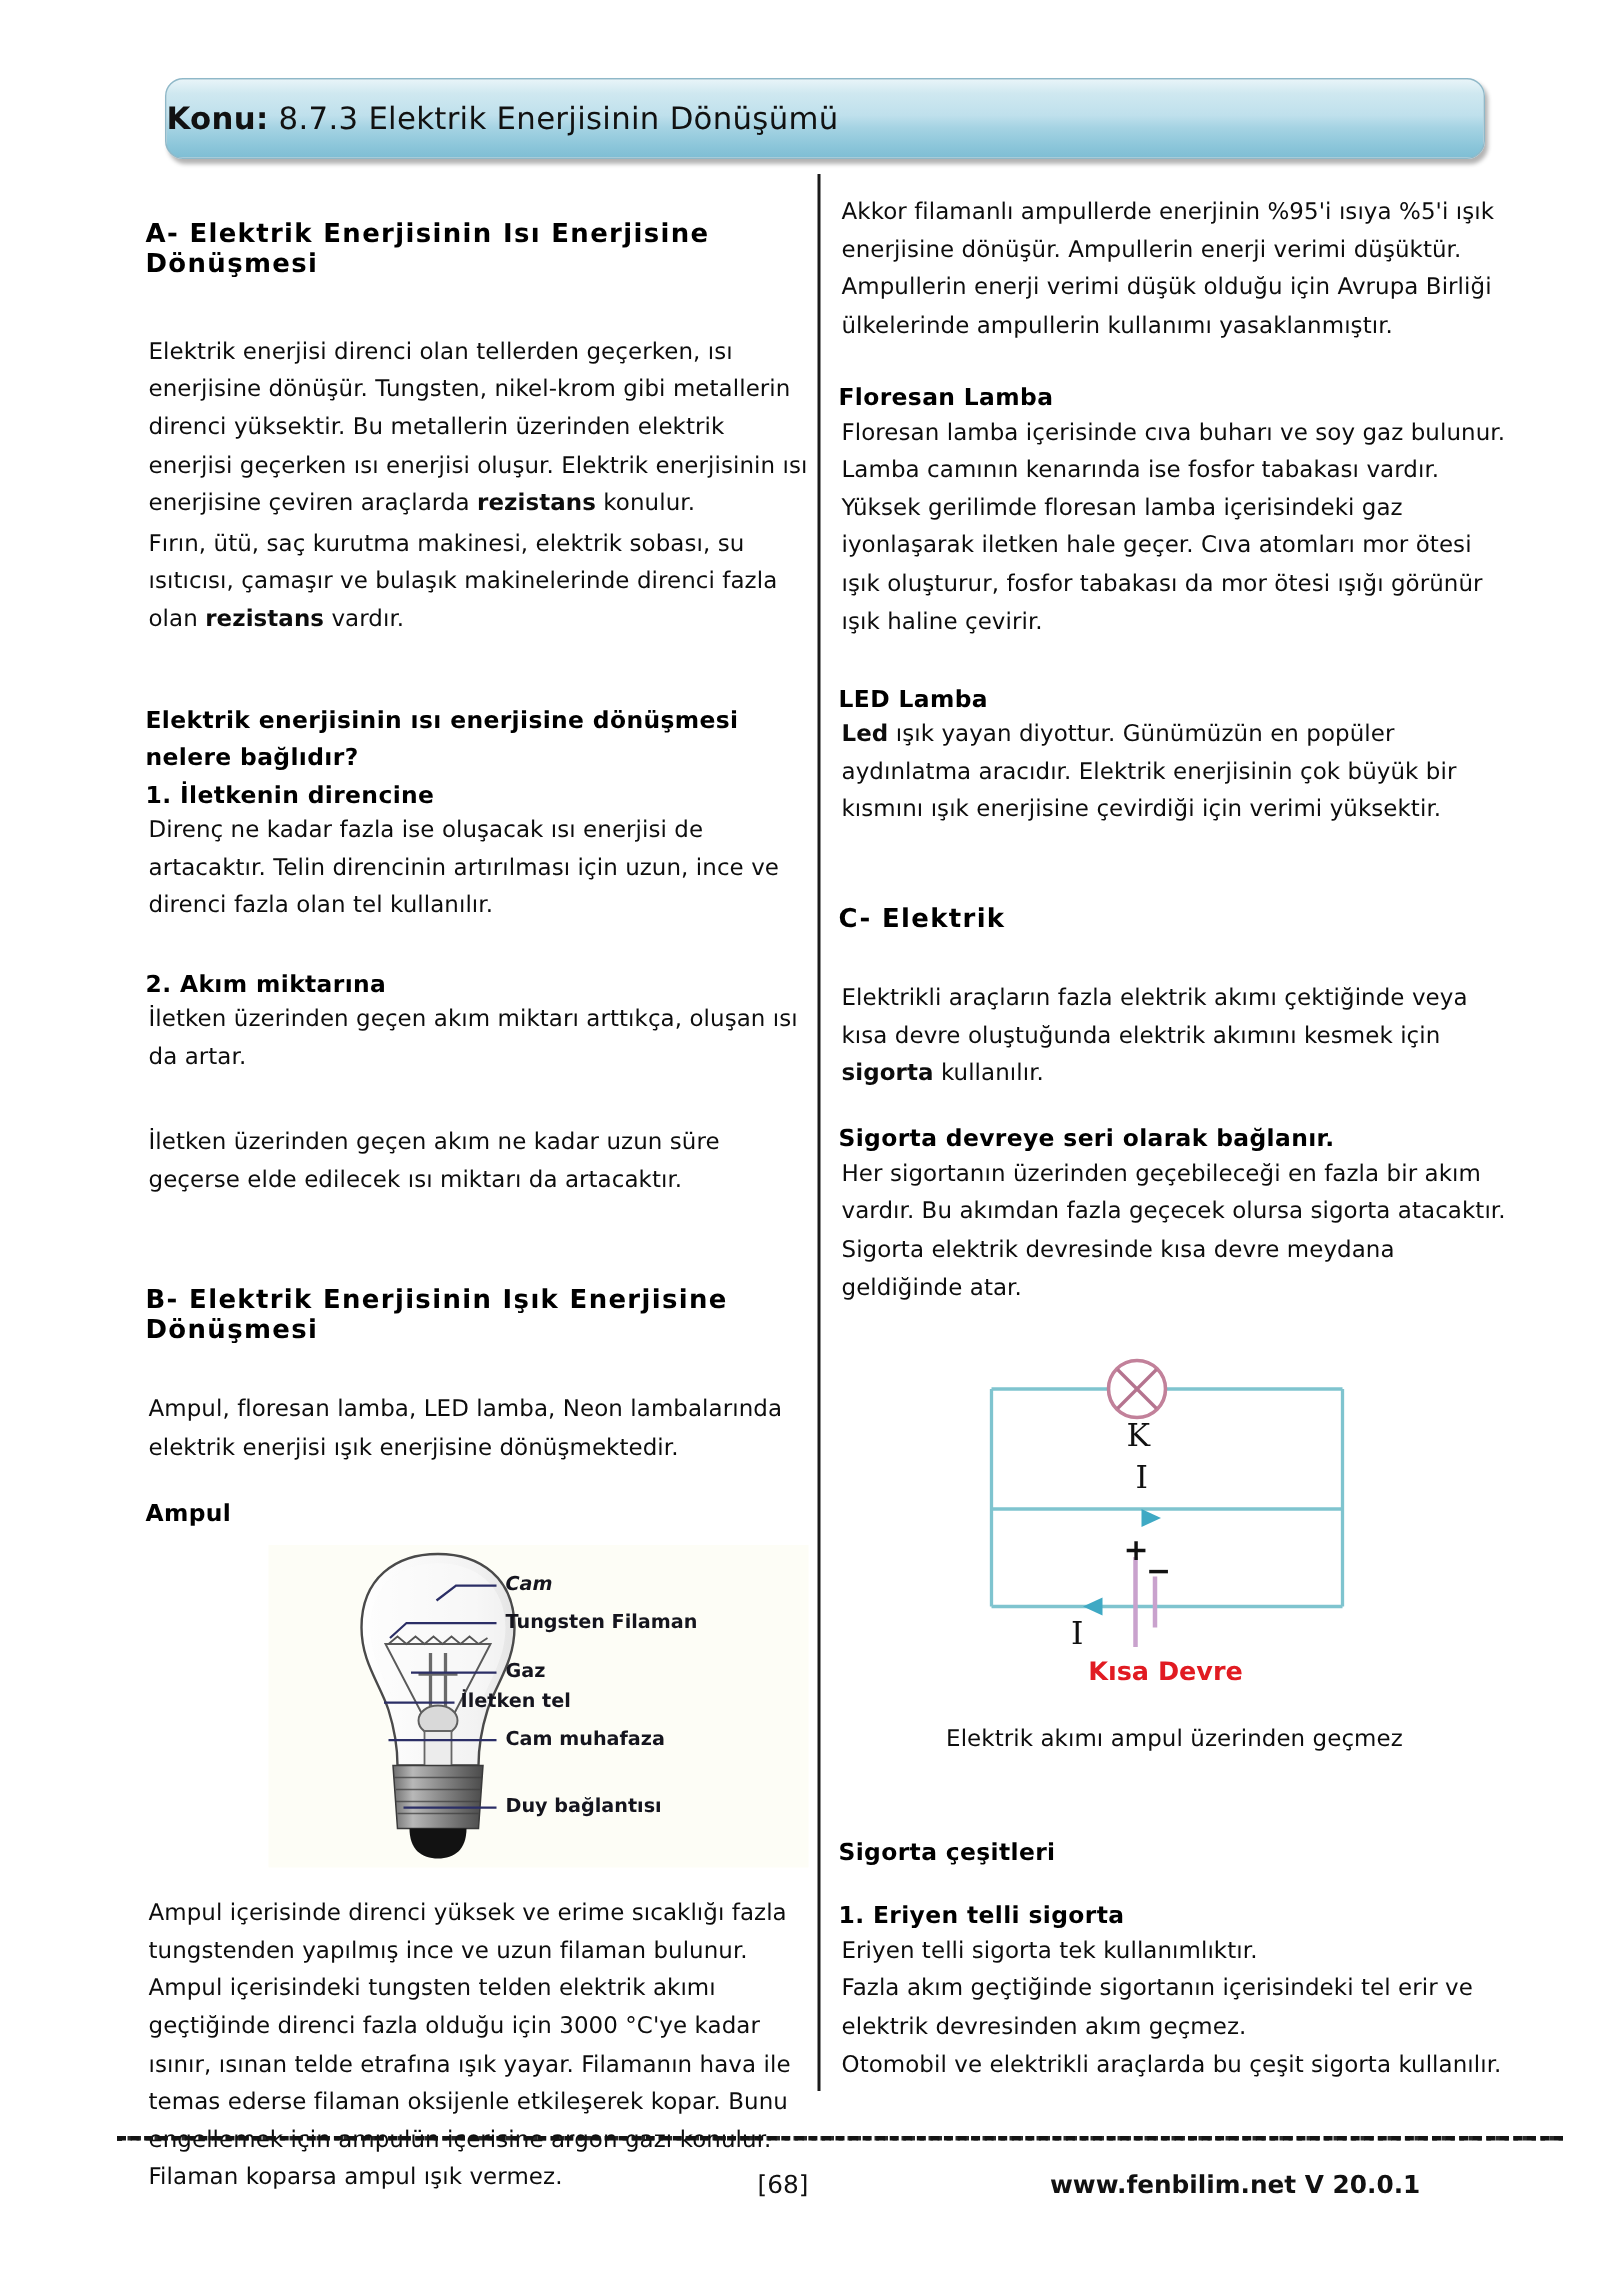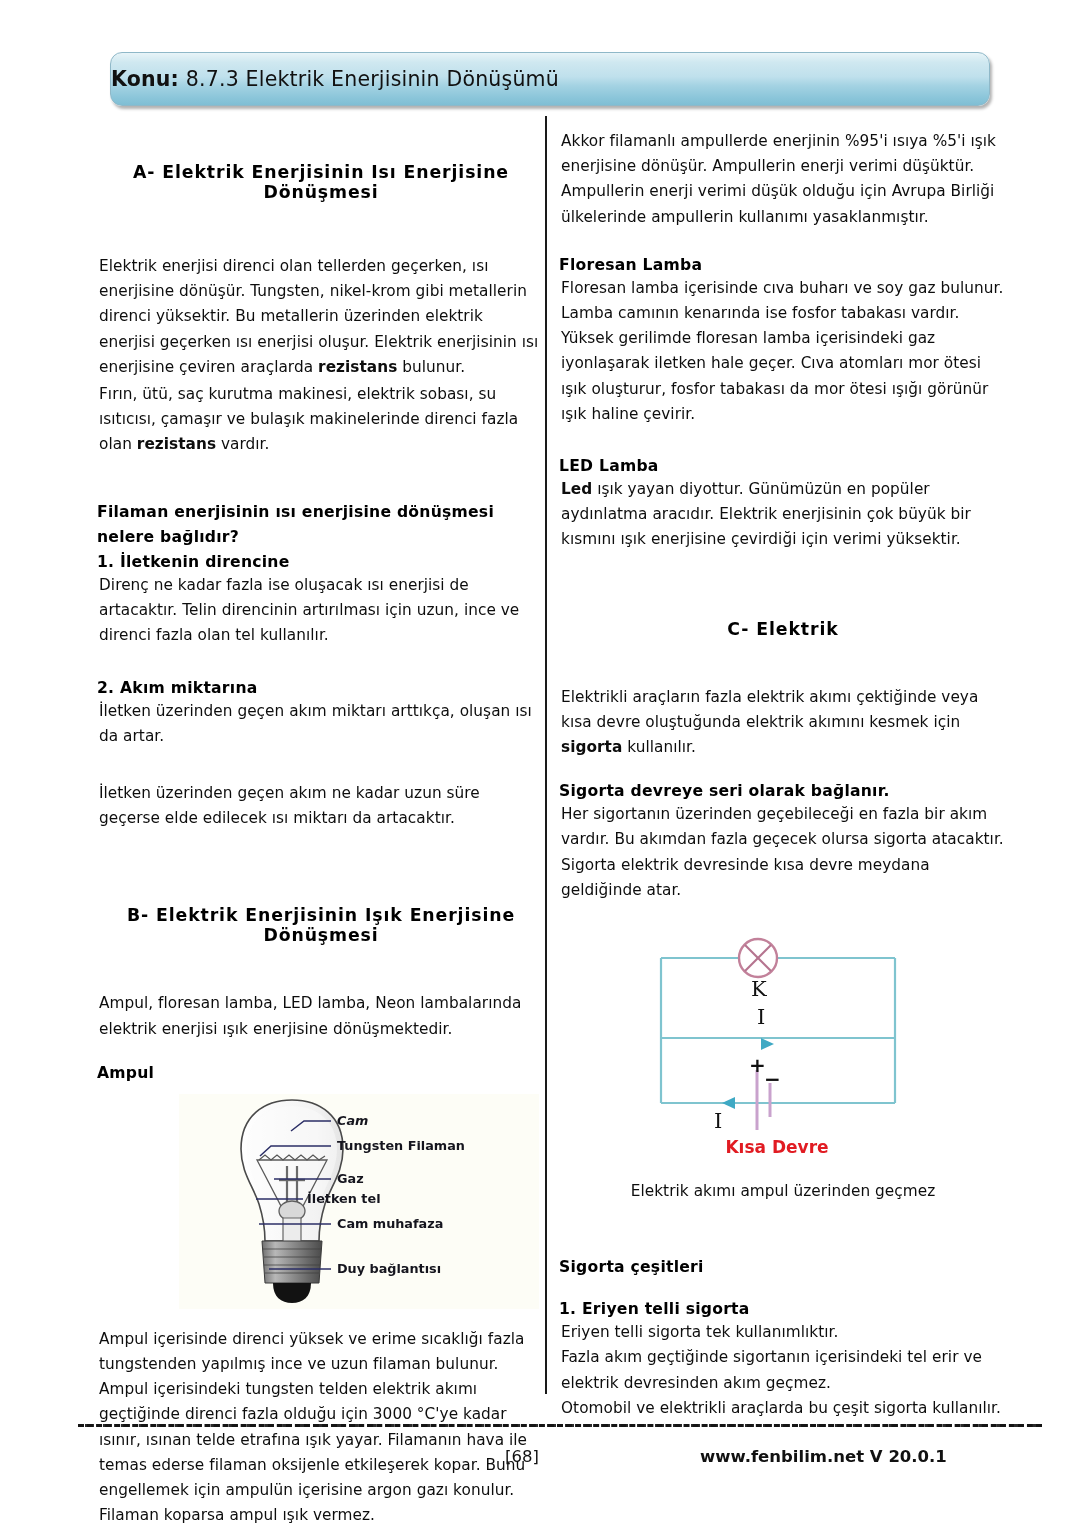--- a/index.html
+++ b/index.html
@@ -73,24 +73,23 @@
     line-height: 25.2px;
     color: #0d0d0d;
     margin: 2px;
     letter-spacing: 0.05px;
   }
   .body-text b, .bold-inline { font-weight: bold; }
 
   h2.section-head {
     font-size: 17.3px;
     font-weight: bold;
-    margin: 16px;
+    margin: 0;
     letter-spacing: 0.9px;
     color: #000;
-    text-align: center;
   }
   h3.sub-head {
     font-size: 15.6px;
     font-weight: bold;
     margin: 0;
     letter-spacing: 0.25px;
     color: #000;
   }
 
   .sp-8  { height: 8px; }
@@ -180,26 +179,26 @@
 </div>
 
 <div class="column-divider"></div>
 
 <div class="col col-left">
 
   <div class="sp-28"></div>
   <h2 class="section-head">A- Elektrik Enerjisinin Isı Enerjisine Dönüşmesi</h2>
 
   <div class="sp-34"></div>
-  <p class="body-text"><span>Elektrik enerjisi direnci olan tellerden geçerken, ısı enerjisine dönüşür. Tungsten, nikel-krom  gibi metallerin direnci yüksektir. Bu metallerin üzerinden elektrik enerjisi geçerken ısı enerjisi oluşur. Elektrik enerjisinin ısı enerjisine çeviren araçlarda </span><b>rezistans</b><span> bulunur.</span></p>
+  <p class="body-text"><span>Elektrik enerjisi direnci olan tellerden geçerken, ısı enerjisine dönüşür. Tungsten, nikel-krom  gibi metallerin direnci yüksektir. Bu metallerin üzerinden elektrik enerjisi geçerken ısı enerjisi oluşur. Elektrik enerjisinin ısı enerjisine çeviren araçlarda </span><b>rezistans</b><span> konulur.</span></p>
 
   <p class="body-text"><span>Fırın, ütü, saç kurutma makinesi, elektrik sobası, su ısıtıcısı, çamaşır ve bulaşık makinelerinde direnci fazla olan </span><b>rezistans</b><span> vardır.</span></p>
 
   <div class="sp-40"></div>
-  <h3 class="sub-head" style="line-height:25.2px;">Filaman enerjisinin ısı enerjisine dönüşmesi nelere bağlıdır?</h3>
+  <h3 class="sub-head" style="line-height:25.2px;">Elektrik enerjisinin ısı enerjisine dönüşmesi nelere bağlıdır?</h3>
 
   <div class="sp-8" style="height:3px;"></div>
   <h3 class="sub-head">1.  İletkenin direncine</h3>
   <p class="body-text">Direnç ne kadar fazla ise oluşacak ısı enerjisi de artacaktır. Telin direncinin artırılması için uzun, ince ve direnci fazla olan tel kullanılır.</p>
 
   <div class="sp-28"></div>
   <h3 class="sub-head">2.  Akım miktarına</h3>
   <p class="body-text">İletken üzerinden geçen akım miktarı arttıkça, oluşan ısı da artar.</p>
 
   <div class="sp-28"></div>

